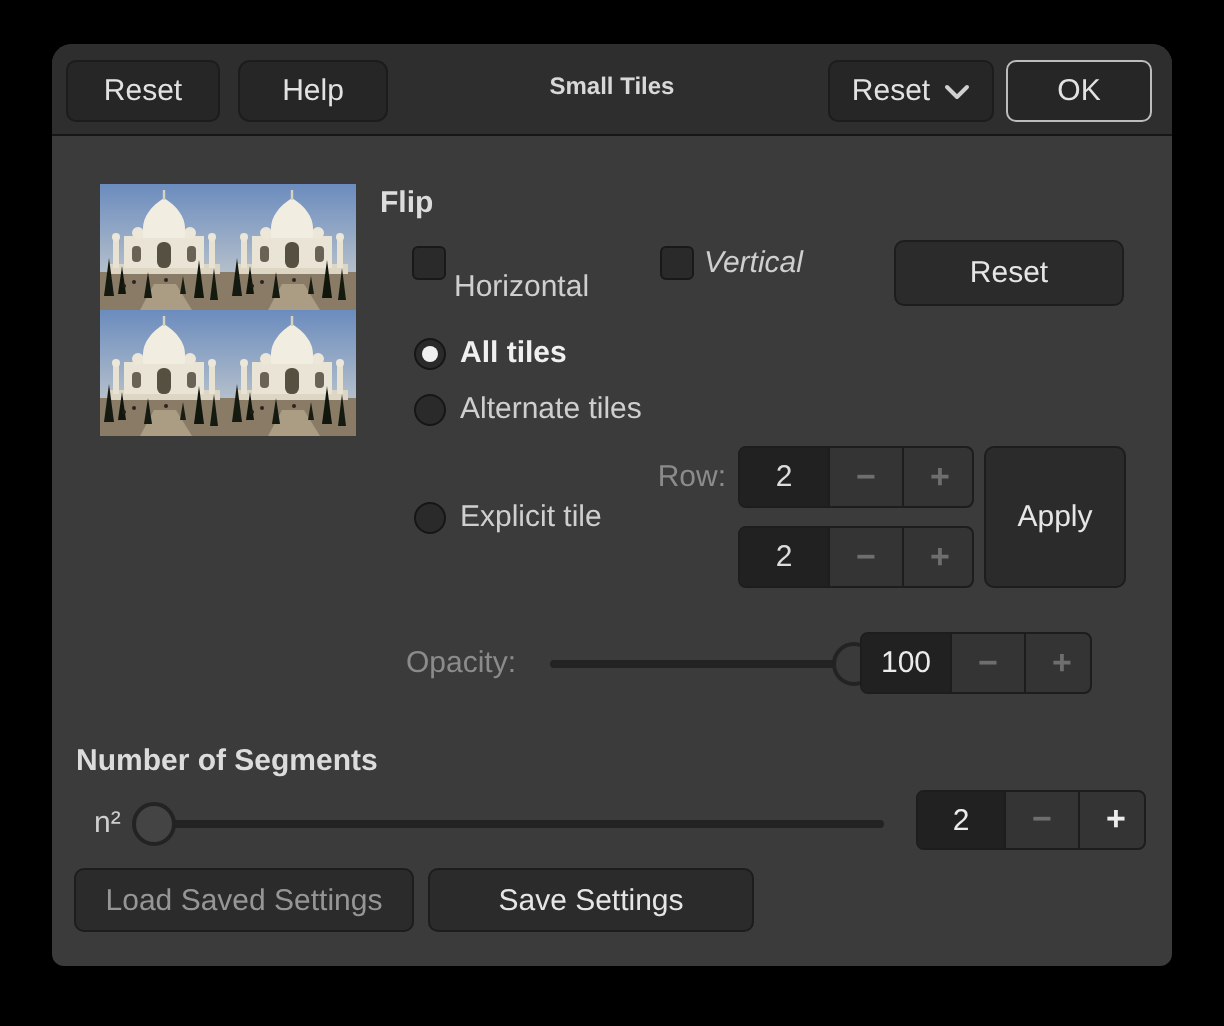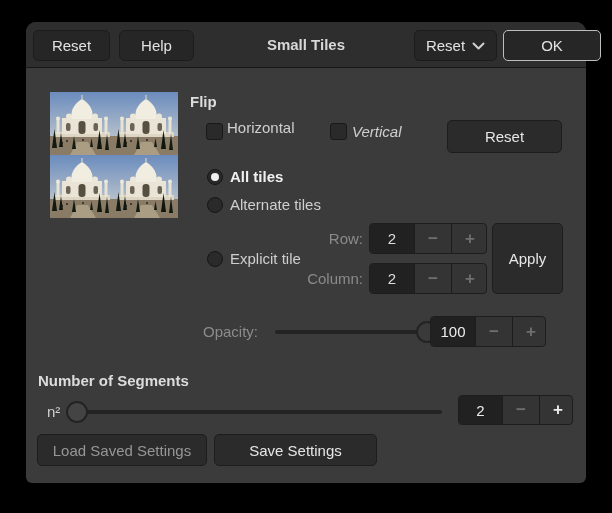--- a/index.html
+++ b/index.html
@@ -21,24 +21,24 @@
   }
   .btn{
     background:#282828;border:1px solid #1c1c1c;border-radius:5px;
     color:#e2e2e2;font-size:15px;display:flex;align-items:center;justify-content:center;
     box-sizing:border-box;cursor:default;white-space:nowrap;
   }
   .hdr .btn{position:absolute;top:8px;height:31px;background:#262626;}
   .btn-cancel{left:7px;width:77px;}
   .btn-help{left:93px;width:75px;border-radius:6px;}
   .btn-reset-menu{left:388px;width:83px;gap:7px;}
-  .btn-ok{left:477px;width:98px;border-color:#bdbdbd;}
+  .btn-ok{left:477px;width:73px;border-color:#bdbdbd;}
   .title{
     position:absolute;left:0;right:0;top:14px;text-align:center;
-    font-size:15px;font-weight:bold;color:#d8d8d8;pointer-events:none;
+    font-size:12px;font-weight:bold;color:#d8d8d8;pointer-events:none;
   }
   .chev{width:13px;height:8px;display:block;}
   
   .preview{position:absolute;left:24px;top:70px;width:128px;height:126px;font-size:0;line-height:0;}
   .preview svg{display:inline-block;}
   
   .lbl{position:absolute;font-size:15px;color:#cfcfcf;height:20px;line-height:20px;}
   .lbl.bold{font-weight:bold;color:#dcdcdc;}
   .lbl.dim{color:#8b8b8b;}
   .lbl.right{text-align:right;}
@@ -145,21 +145,21 @@
         </svg><svg width="64" height="63" viewBox="0 0 64 63">
           <use href="#taj"></use>
         </svg><svg width="64" height="63" viewBox="0 0 64 63">
           <use href="#taj"></use>
         </svg>
     </div>
 
     <div class="lbl bold" style="left:164px;top:70px;">Flip</div>
 
     <span class="checkbox" style="left:180px;top:101px;"></span>
-    <div class="lbl" style="left:201px;top:96px;">Horizontal</div>
+    <div class="lbl" style="left:201px;top:112px;">Horizontal</div>
 
     <span class="checkbox" style="left:304px;top:101px;"></span>
     <div class="lbl" style="left:326px;top:100px;font-style:italic;">Vertical</div>
 
     <div class="cbtn" style="left:421px;top:98px;width:115px;height:33px;">Reset</div>
 
     <span class="radio sel" style="left:181px;top:147px;"></span>
     <div class="lbl bold" style="left:204px;top:145px;color:#f0f0f0;">All tiles</div>
 
     <span class="radio" style="left:181px;top:175px;"></span>
@@ -168,21 +168,20 @@
     <span class="radio" style="left:181px;top:229px;"></span>
     <div class="lbl" style="left:204px;top:227px;">Explicit tile</div>
 
     <div class="lbl dim right" style="left:250px;top:207px;width:87px;">Row:</div>
     <div class="spinner" style="left:343px;top:201px;width:118px;height:31px;">
       <div class="spin-value" style="width:44px;">2</div>
       <div class="spin-btn">−</div>
       <div class="spin-btn">+</div>
     </div>
 
-    <div class="lbl dim right" style="left:250px;top:247px;width:87px;">Column:</div>
     <div class="spinner" style="left:343px;top:241px;width:118px;height:31px;">
       <div class="spin-value" style="width:44px;">2</div>
       <div class="spin-btn">−</div>
       <div class="spin-btn">+</div>
     </div>
 
     <div class="cbtn" style="left:466px;top:201px;width:71px;height:71px;">Apply</div>
 
     <div class="lbl dim" style="left:177px;top:300px;">Opacity:</div>
     <div class="track" style="left:249px;top:308px;width:162px;"></div>

